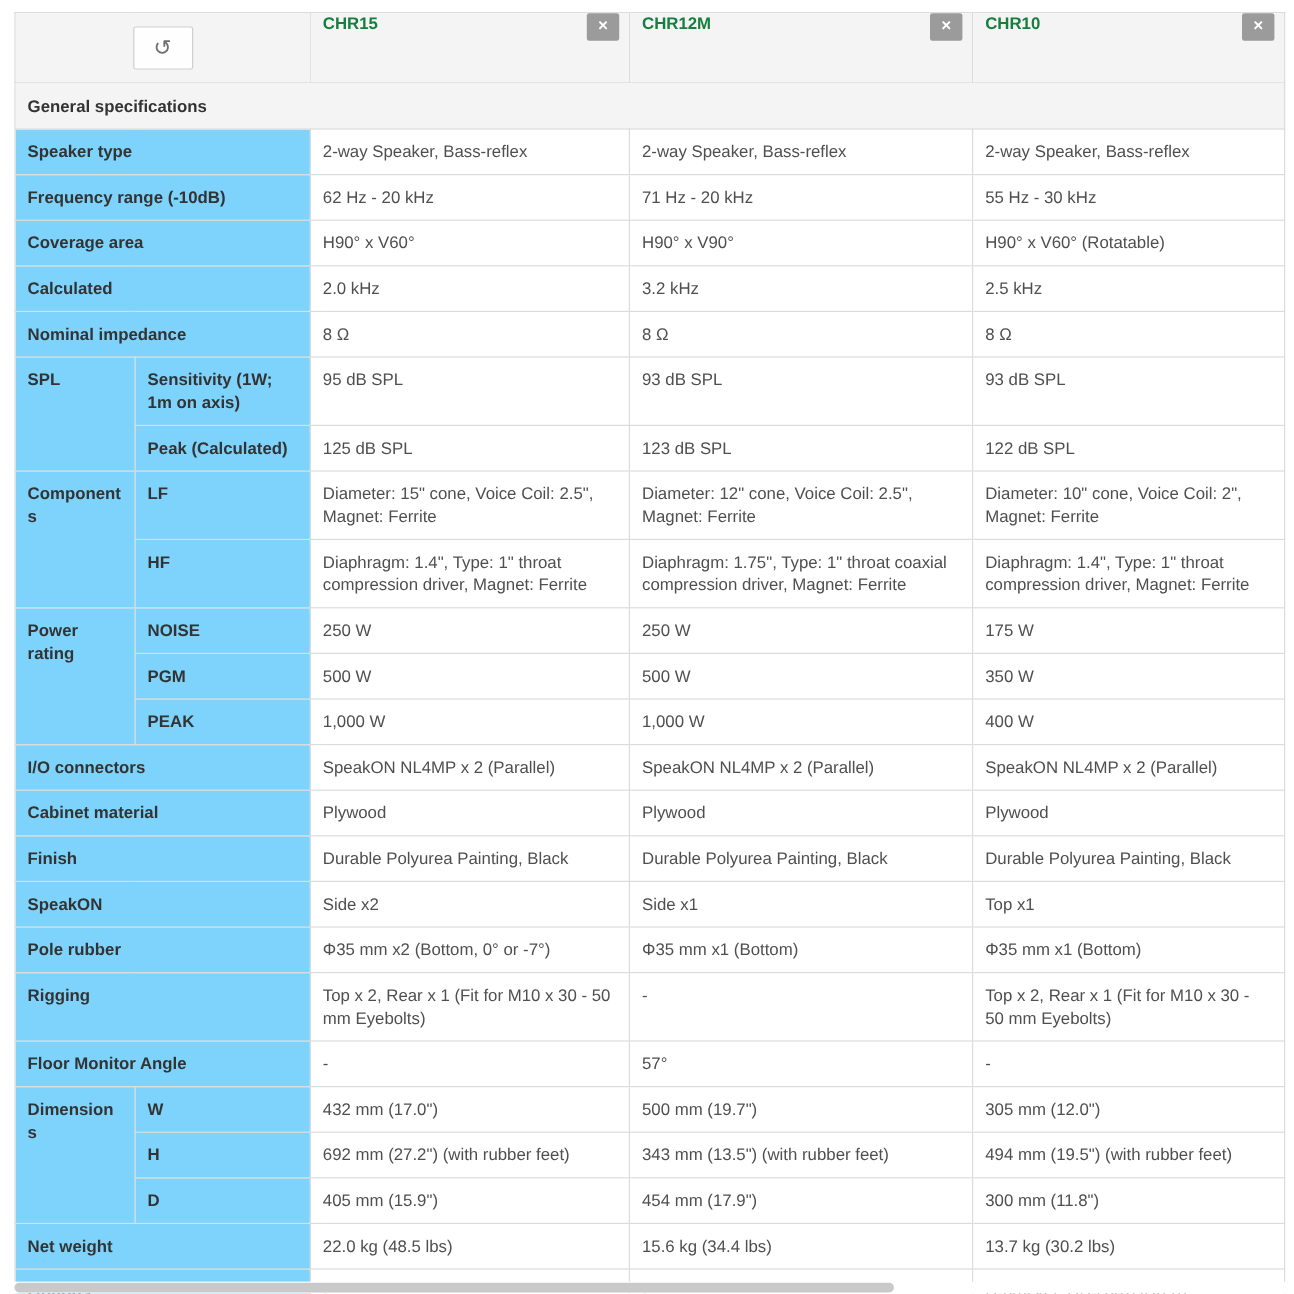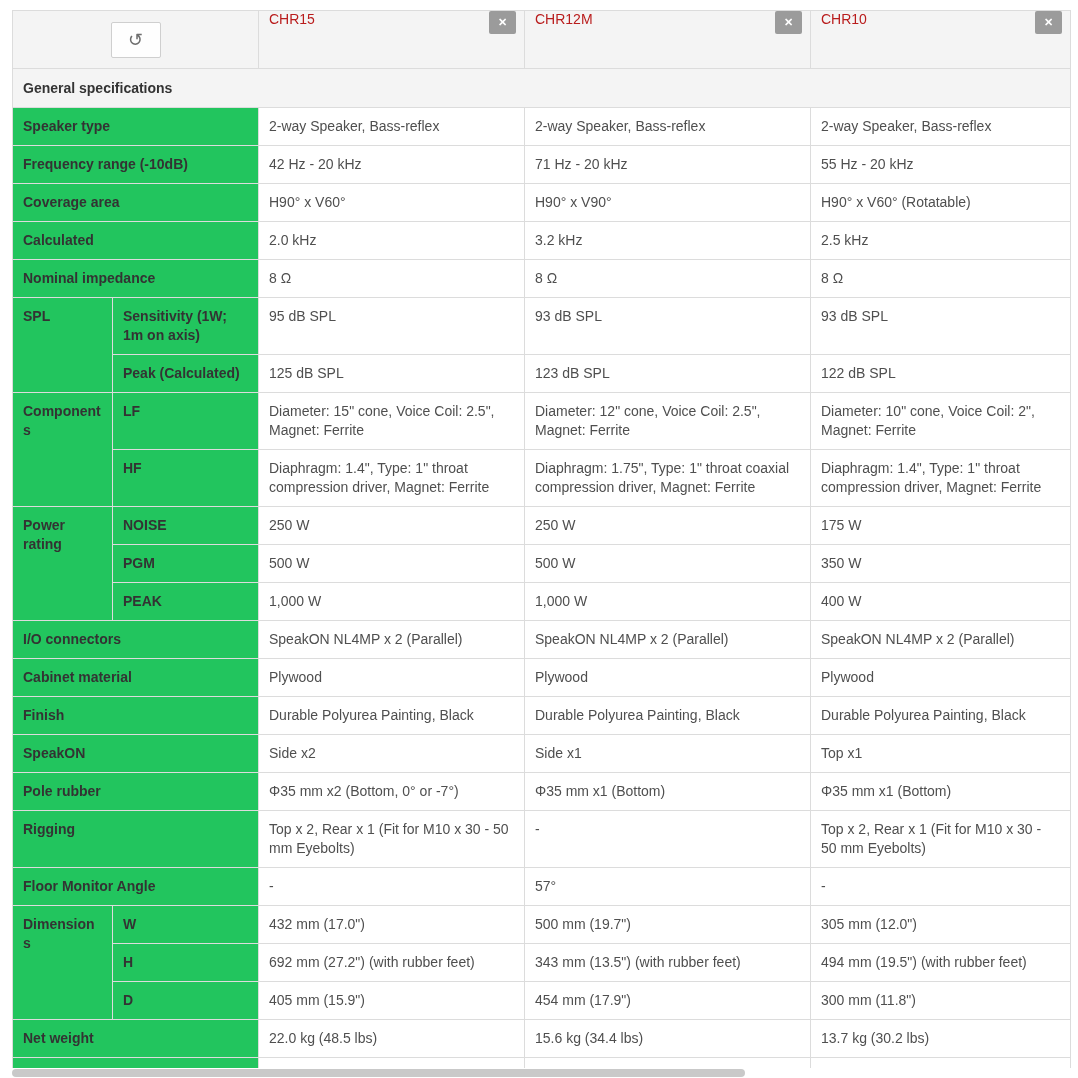--- a/index.html
+++ b/index.html
@@ -28,33 +28,33 @@
   }
   th.corner{vertical-align:top;}
   .reset-btn{
     display:block;margin:11px auto 0 auto;
     width:50px;height:36px;
     background:#fefefe;border:1px solid #cfcfcf;border-radius:2px;
     color:#6e6e6e;font-size:18px;line-height:32px;text-align:center;
     cursor:pointer;padding:0;
   }
   .prod-name{
-    font-weight:normal;color:#b91c1c;
+    font-weight:bold;color:#15803d;
     padding:0 8px 10px 10px;
   }
   .close-btn{
     position:absolute;top:0;right:8px;
     width:27px;height:23px;
     background:#9b9b9b;border:none;border-radius:2px;
     color:#fff;font-size:11px;font-weight:bold;
     text-align:center;line-height:23px;padding:0;cursor:pointer;
   }
   
   td.lbl{
-    background:#22c55e;
+    background:#7dd3fc;
     font-weight:bold;color:#333;
     padding:9px 10px;line-height:19px;
   }
   td.val{
     background:#fff;color:#4f4f4f;
     padding:9px 10px;line-height:19px;
   }
   tr.section-row td{
     background:#f4f4f4;
     font-weight:bold;color:#333;
@@ -105,23 +105,23 @@
           <td colspan="5">General specifications</td>
         </tr>
         <tr>
           <td class="lbl" colspan="2">Speaker type</td>
           <td class="val">2-way Speaker, Bass-reflex</td>
           <td class="val">2-way Speaker, Bass-reflex</td>
           <td class="val">2-way Speaker, Bass-reflex</td>
         </tr>
         <tr>
           <td class="lbl" colspan="2">Frequency range (-10dB)</td>
-          <td class="val">42 Hz - 20 kHz</td>
+          <td class="val">62 Hz - 20 kHz</td>
           <td class="val">71 Hz - 20 kHz</td>
-          <td class="val">55 Hz - 20 kHz</td>
+          <td class="val">55 Hz - 30 kHz</td>
         </tr>
         <tr>
           <td class="lbl" colspan="2">Coverage area</td>
           <td class="val">H90° x V60°</td>
           <td class="val">H90° x V90°</td>
           <td class="val">H90° x V60° (Rotatable)</td>
         </tr>
         <tr>
           <td class="lbl" colspan="2">Calculated</td>
           <td class="val">2.0 kHz</td>

